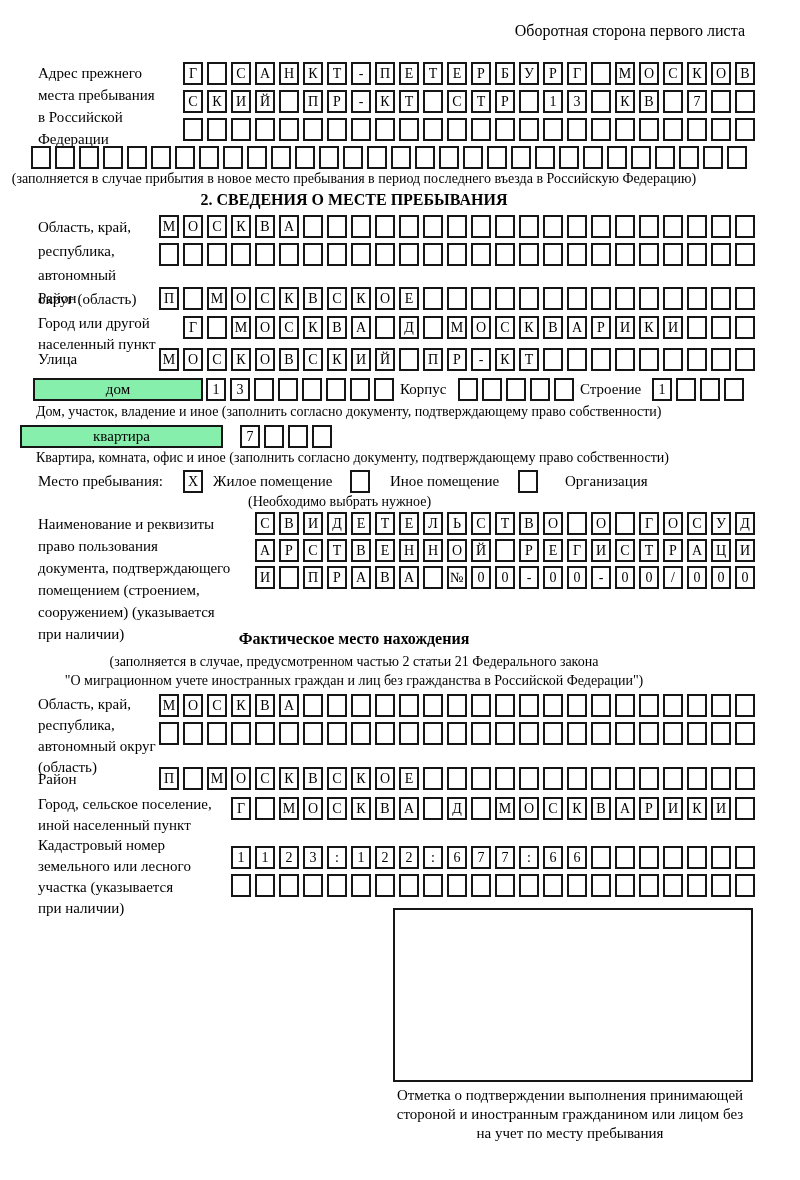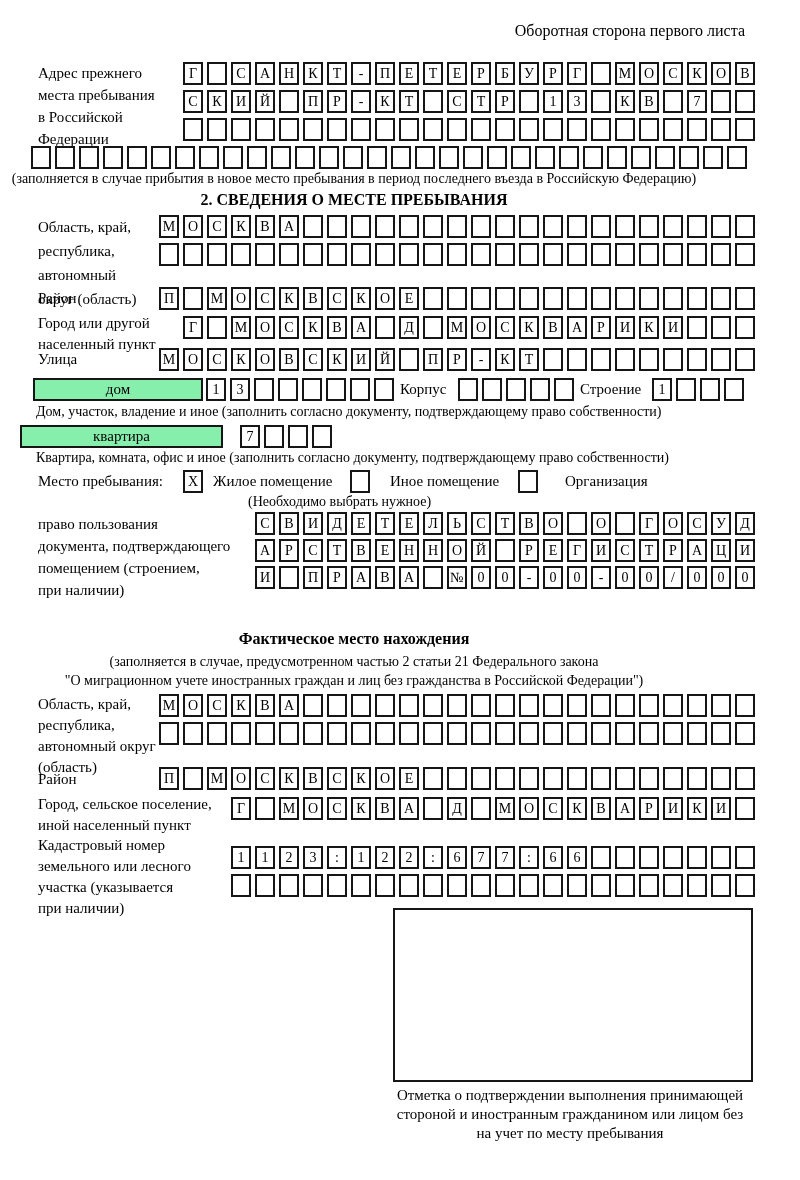--- a/index.html
+++ b/index.html
@@ -340,23 +340,25 @@
 <div class="lbl" style="left:38px; top:471px;">Место пребывания:</div>
 <span class="cell abs" style="left:183px; top:470px;">X</span>
 <div class="lbl" style="left:213px; top:471px;">Жилое помещение</div>
 <span class="cell abs" style="left:350px; top:470px;"></span>
 <div class="lbl" style="left:390px; top:471px;">Иное помещение</div>
 <span class="cell abs" style="left:518px; top:470px;"></span>
 <div class="lbl" style="left:565px; top:471px;">Организация</div>
 <div class="cap" style="left:248px; top:494px;">(Необходимо выбрать нужное)</div>
 
 <div class="lbl lines" style="left:38px; top:513px; line-height:22px;">
+    <div>Наименование и реквизиты</div>
     <div>право пользования</div>
     <div>документа, подтверждающего</div>
     <div>помещением (строением,</div>
+    <div>сооружением) (указывается</div>
     <div>при наличии)</div>
   </div>
 <div class="cellrow" style="left:255px; top:512px;">
     <span class="cell">С</span>
     <span class="cell">В</span>
     <span class="cell">И</span>
     <span class="cell">Д</span>
     <span class="cell">Е</span>
     <span class="cell">Т</span>
     <span class="cell">Е</span>

